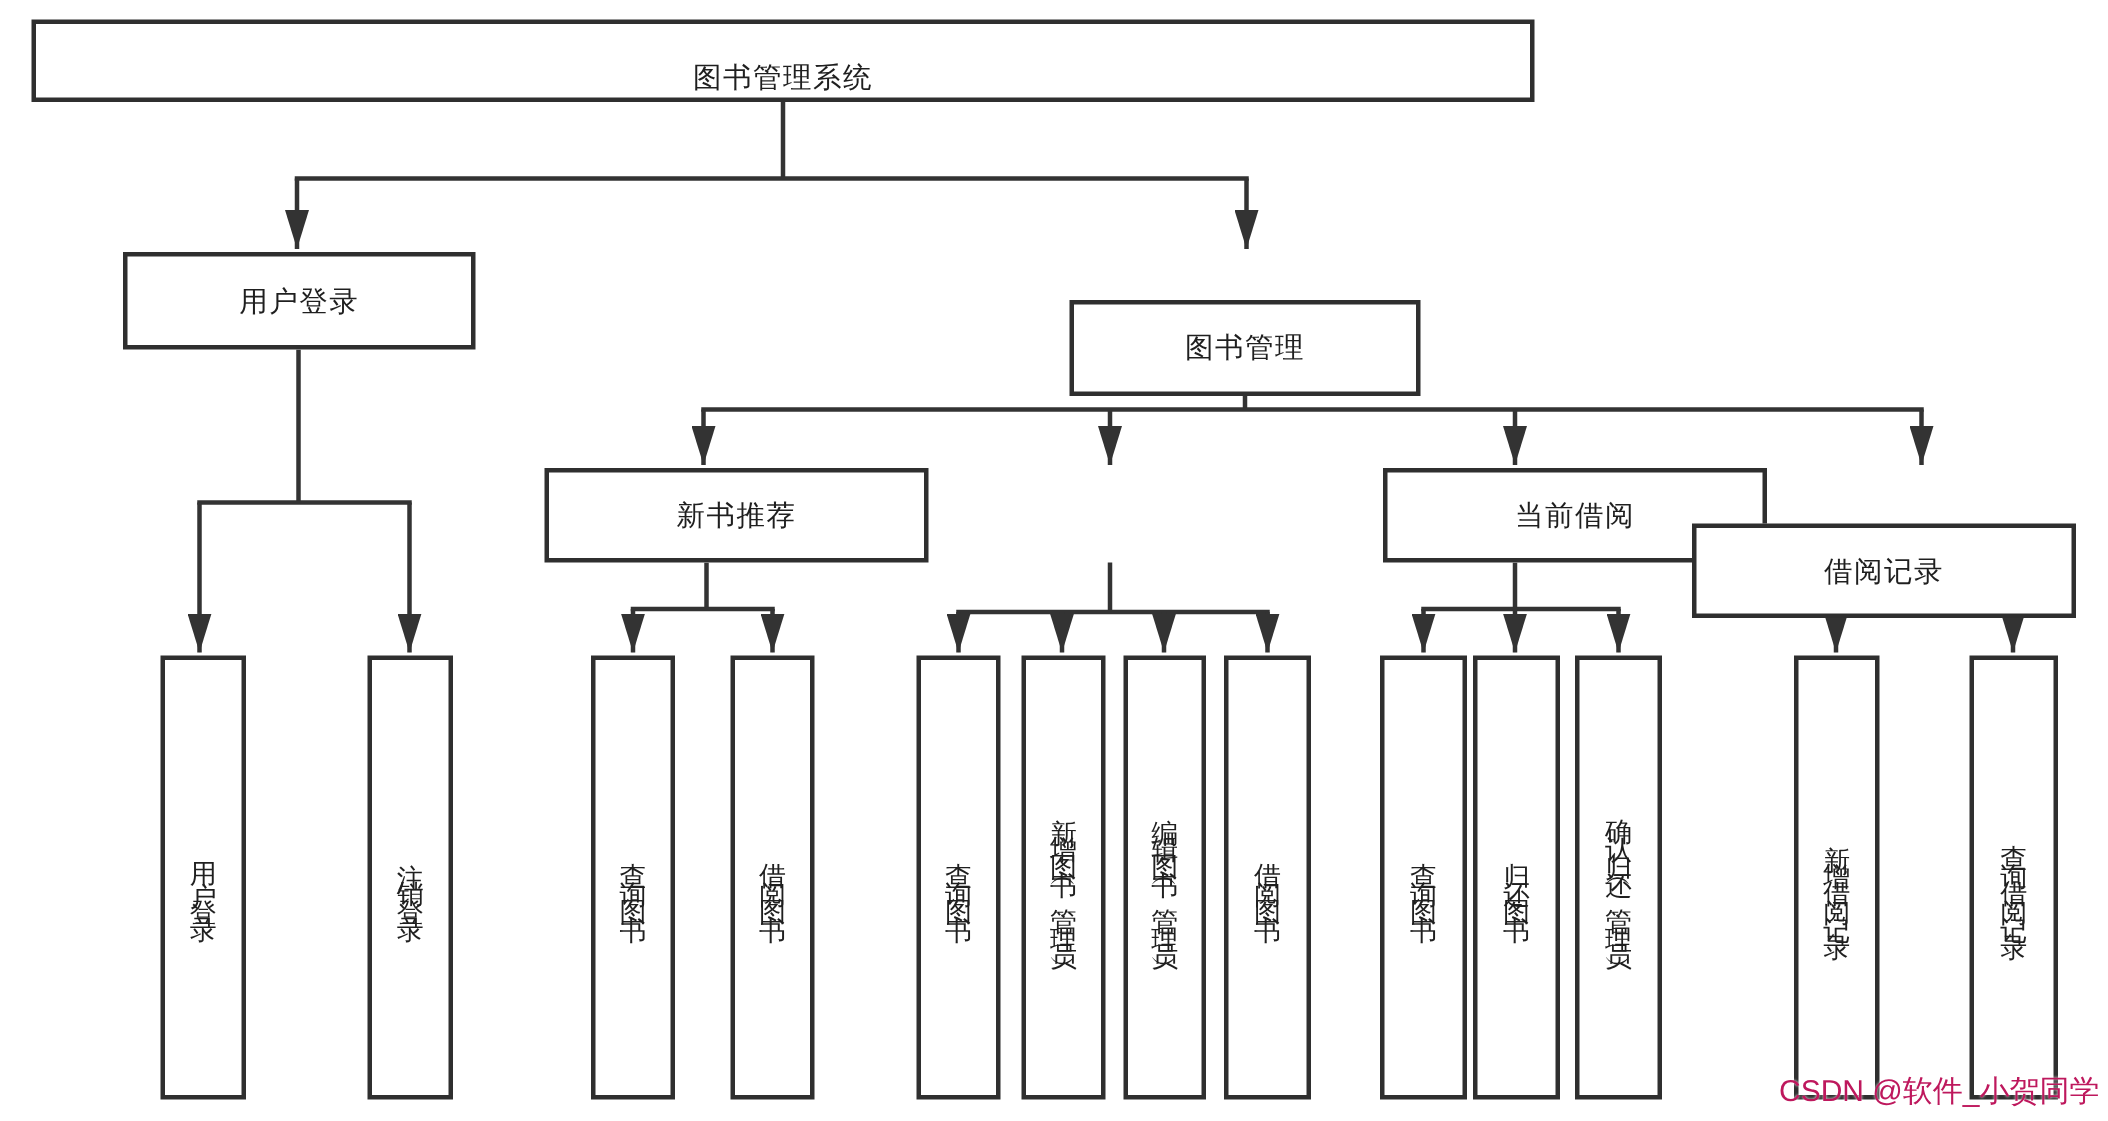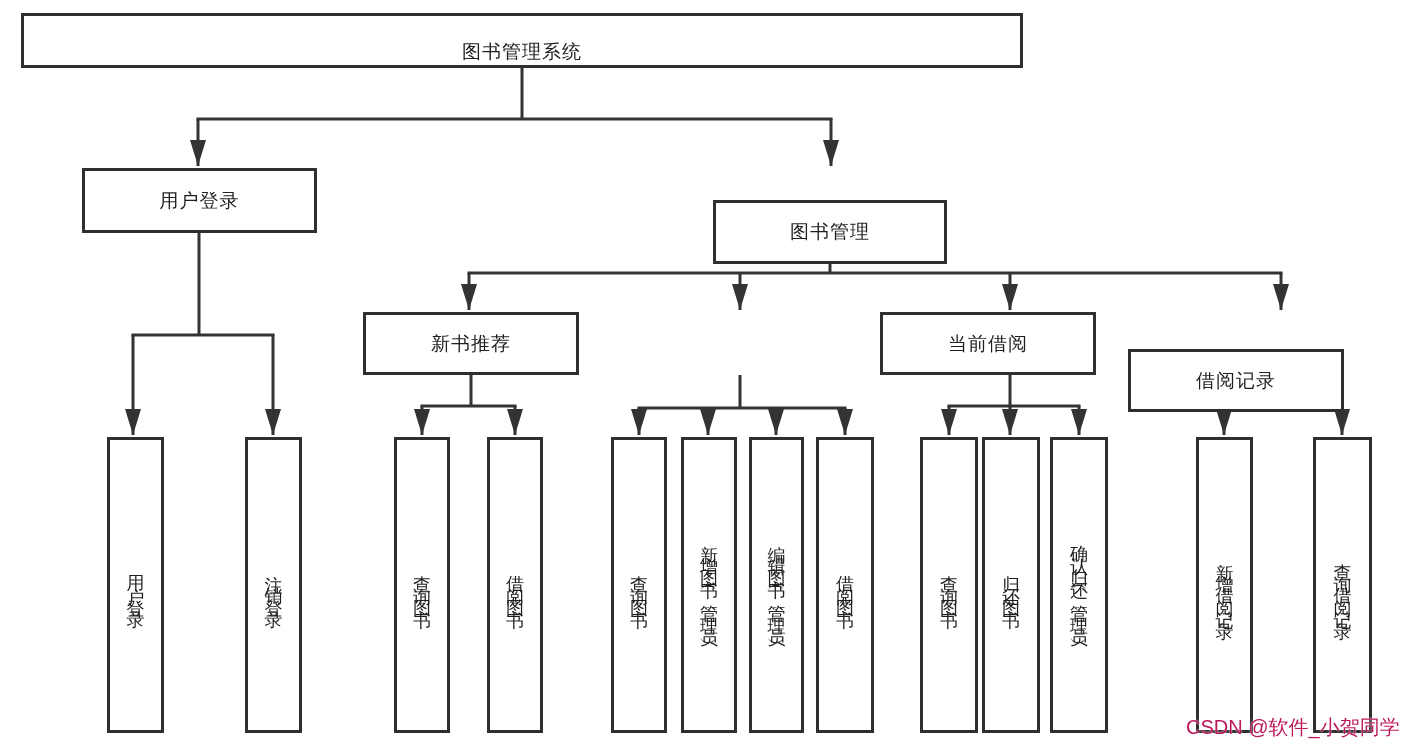--- a/index.html
+++ b/index.html
@@ -18,24 +18,24 @@
   .vbox .vlabel{
     writing-mode:vertical-rl;text-orientation:mixed;
     font-size:18px;letter-spacing:12px;line-height:1;white-space:nowrap;
   }
   
   .n-root{left:21px;top:13px;width:1002px;height:55px;align-items:flex-end;}
   
   .n-user{left:82px;top:168px;width:235px;height:65px;}
   .n-mgmt{left:713px;top:169px;width:234px;height:64px;margin-top:31px;}
   
-  .n-l3{top:312px;height:63px;width:216px;}
+  .n-l3{top:312px;height:63px;width:256px;}
   .n-new{left:363px;}
   .n-borrow{left:633px;}
-  .n-current{left:880px;}
+  .n-current{left:922px;}
   .n-records{left:1128px;margin-top:37px;}
   
   .vbox{top:437px;height:296px;width:57px;}
   .v-u1{left:107px;} .v-u2{left:245px;}
   .v-n1{left:394px;width:56px;} .v-n2{left:487px;width:56px;}
   .v-b1{left:611px;width:56px;} .v-b2{left:681px;width:56px;}
   .v-b3{left:749px;width:55px;} .v-b4{left:816px;width:58px;}
   .v-c1{left:920px;width:58px;} .v-c2{left:982px;width:58px;} .v-c3{left:1050px;width:58px;}
   .v-r1{left:1196px;} .v-r2{left:1313px;width:59px;}
   .watermark{

